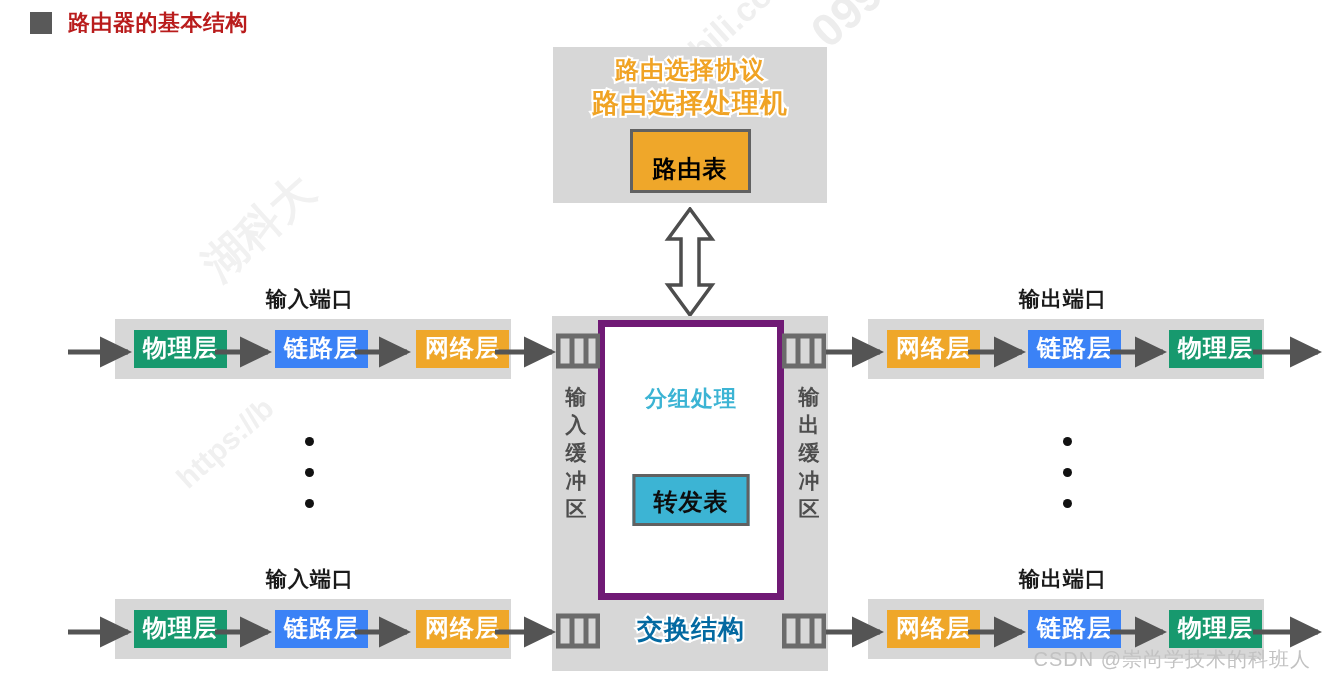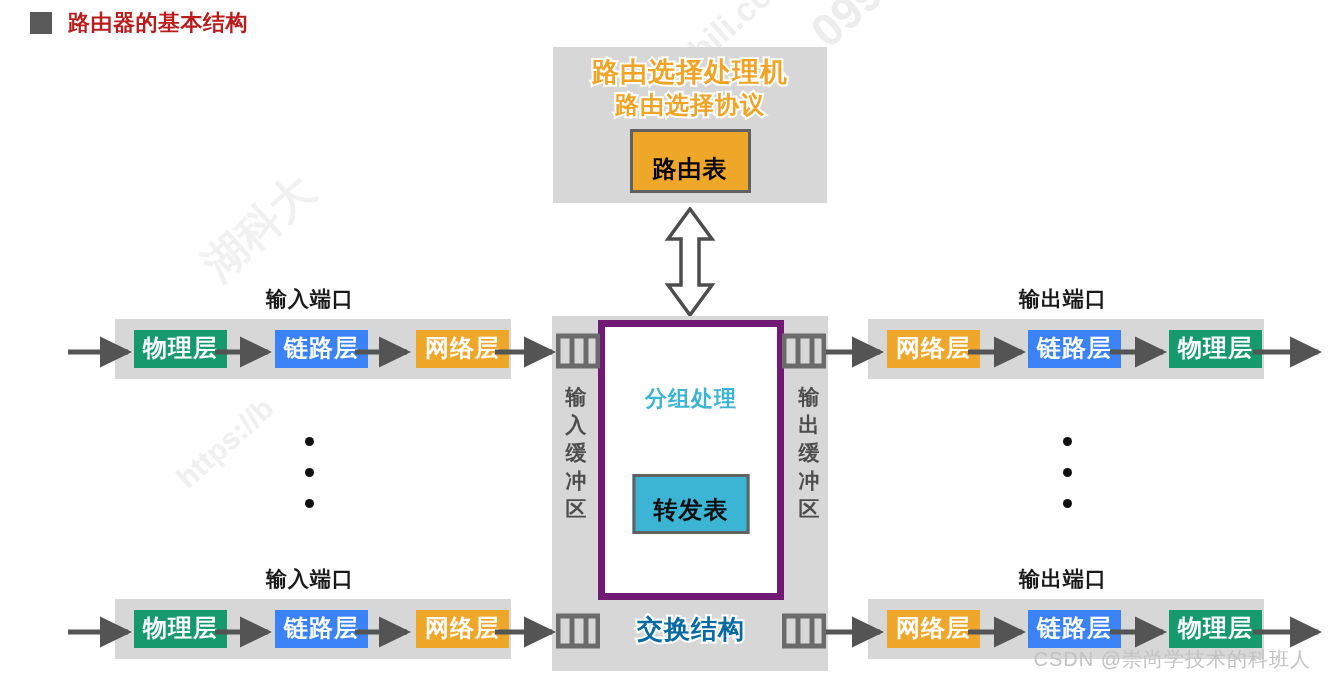--- a/index.html
+++ b/index.html
@@ -145,21 +145,21 @@
     paint-order: stroke fill;
     letter-spacing: 1px;
     white-space: nowrap;
   }
   #forwarding-table-box {
     position: absolute;
     left: 50%; top: 147px;
     transform: translateX(-50%);
     background: #3cb4d4;
     border: 3px solid #616161;
-    padding: 17px 18px 5px 18px;
+    padding: 9px 18px 5px 18px;
     font-size: 24px;
     font-weight: bold;
     color: #0d0d0d;
     letter-spacing: 1px;
     white-space: nowrap;
   }
   #switch-structure-label {
     left: 598px; top: 612px;
     width: 186px;
     text-align: center;
@@ -240,22 +240,22 @@
   <div class="abs wm" id="wm-url-1">ilibili.com</div>
   <div class="abs wm" id="wm-url-2">https://b</div>
   <div class="abs wm" id="wm-cn">湖科大</div>
 
   <div class="abs" id="title-row">
     <div id="title-bullet"></div>
     <div id="title-text">路由器的基本结构</div>
   </div>
 
   <div class="abs grey-panel" id="route-processor">
+    <div class="outline-orange" id="route-proc-line2">路由选择协议</div>
     <div class="outline-orange">路由选择处理机</div>
-    <div class="outline-orange" id="route-proc-line2">路由选择协议</div>
     <div id="routing-table-box">路由表</div>
   </div>
 
   <svg class="abs" id="vertical-double-arrow" viewBox="0 0 52 110">
     <polygon points="26,2 48,32 35,32 35,78 48,78 26,108 4,78 17,78 17,32 4,32" fill="#ffffff" stroke="#4d4d4d" stroke-width="3.5" stroke-linejoin="miter"></polygon>
   </svg>
 
   <div class="abs grey-panel" id="switch-fabric"></div>
 
   <div class="abs" id="packet-process-box">

